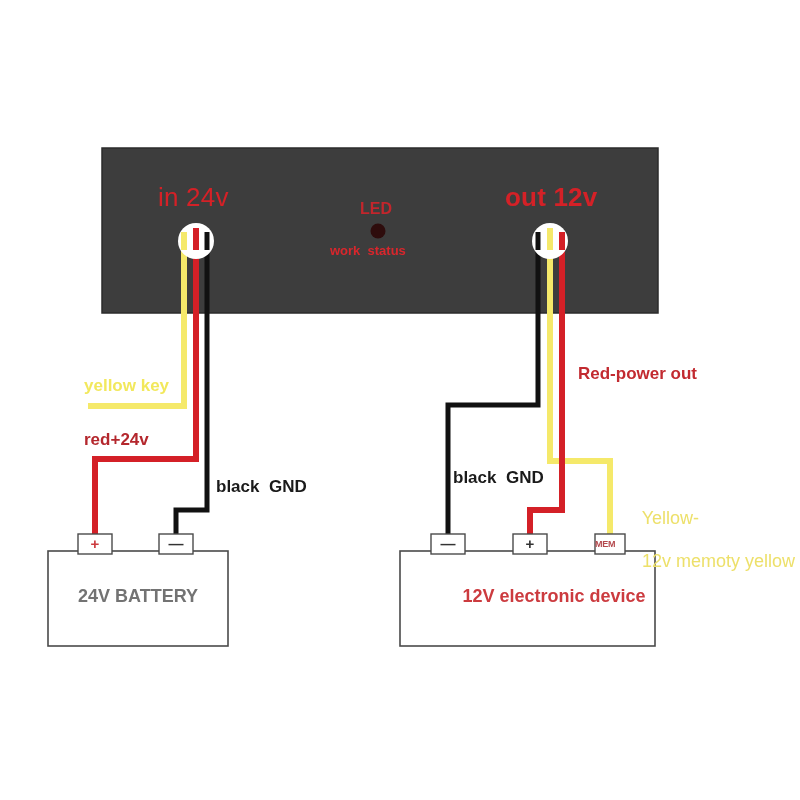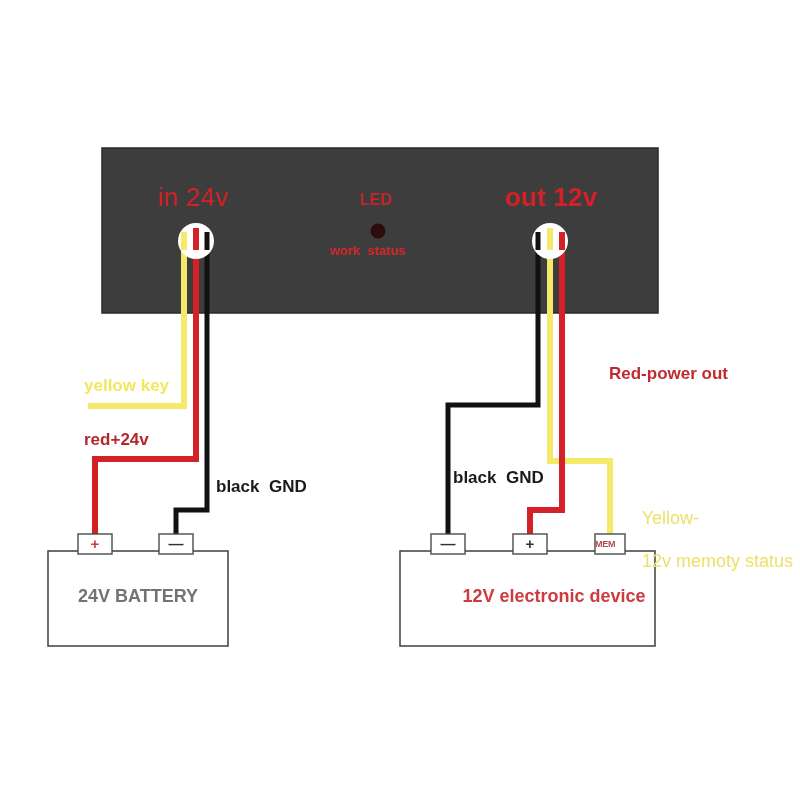--- a/index.html
+++ b/index.html
@@ -43,21 +43,21 @@
   .lbl-out12 {
     left: 505px;
     top: 182px;
     font-size: 26px;
     font-weight: bold;
     color: #d42127;
     letter-spacing: 0.2px;
   }
   .lbl-led {
     left: 360px;
-    top: 191px;
+    top: 200px;
     font-size: 16px;
     font-weight: bold;
     color: #c2262c;
   }
   .lbl-workstatus {
     left: 330px;
     top: 243px;
     font-size: 13px;
     font-weight: bold;
     color: #d9262c;
@@ -82,21 +82,20 @@
     font-size: 17px;
     font-weight: bold;
     color: #1a1a1a;
   }
   .lbl-redpowerout {
     left: 578px;
     top: 364px;
     font-size: 17px;
     font-weight: bold;
     color: #c22a30;
-    margin-left: 31px;
   }
   .lbl-blackgnd-right {
     left: 453px;
     top: 468px;
     font-size: 17px;
     font-weight: bold;
     color: #1a1a1a;
   }
   .lbl-yellowmem {
     left: 622px;
@@ -196,21 +195,21 @@
   <div class="lbl lbl-red24">red+24v</div>
 
   <div class="lbl lbl-blackgnd-left">black  GND</div>
 
   <div class="lbl lbl-redpowerout">Red-power out</div>
 
   <div class="lbl lbl-blackgnd-right">black  GND</div>
 
   <div class="lbl lbl-yellowmem">
     <span>Yellow-</span><br>
-    <span>12v memoty status</span>
+    <span>12v memoty yellow</span>
   </div>
 
   <div class="lbl lbl-batt">24V BATTERY</div>
 
   <div class="lbl lbl-dev">12V electronic device</div>
 
   <div class="lbl lbl-term" style="left:78px; top:534px; width:34px; height:20px; color:#cc3b3f;">+</div>
 
   <div class="lbl lbl-term" style="left:159px; top:534px; width:34px; height:20px; color:#333333;">—</div>
 

